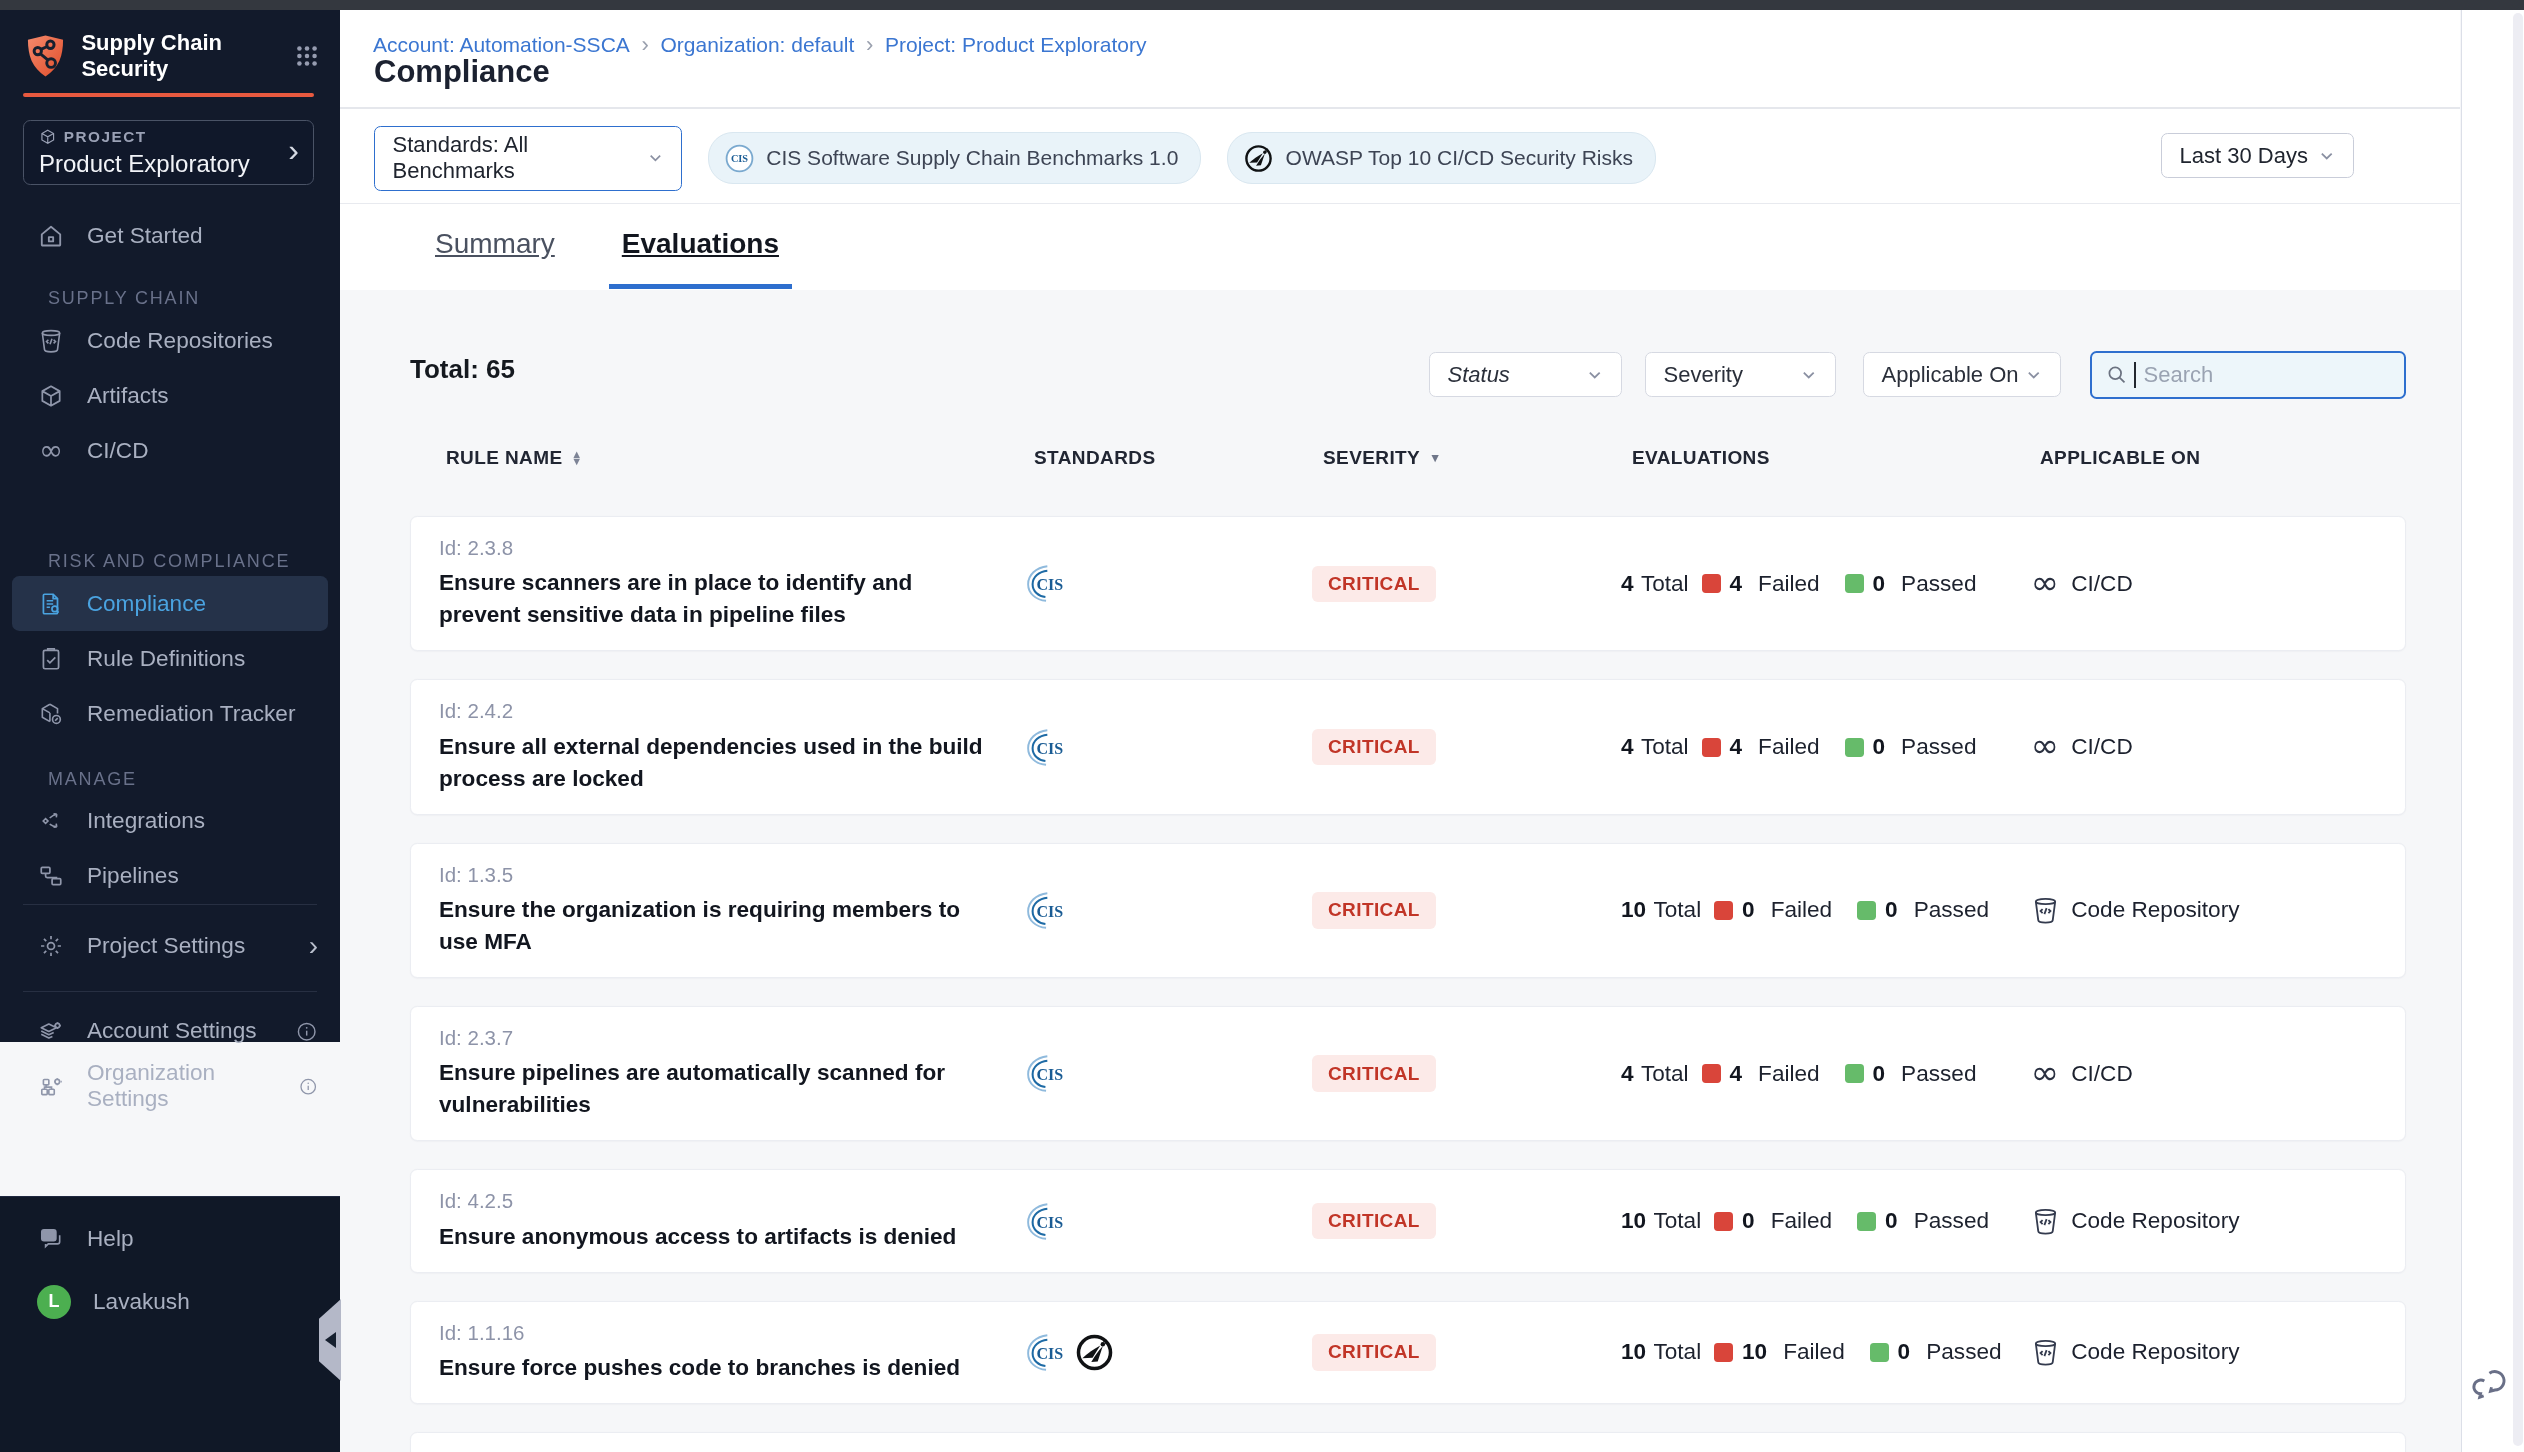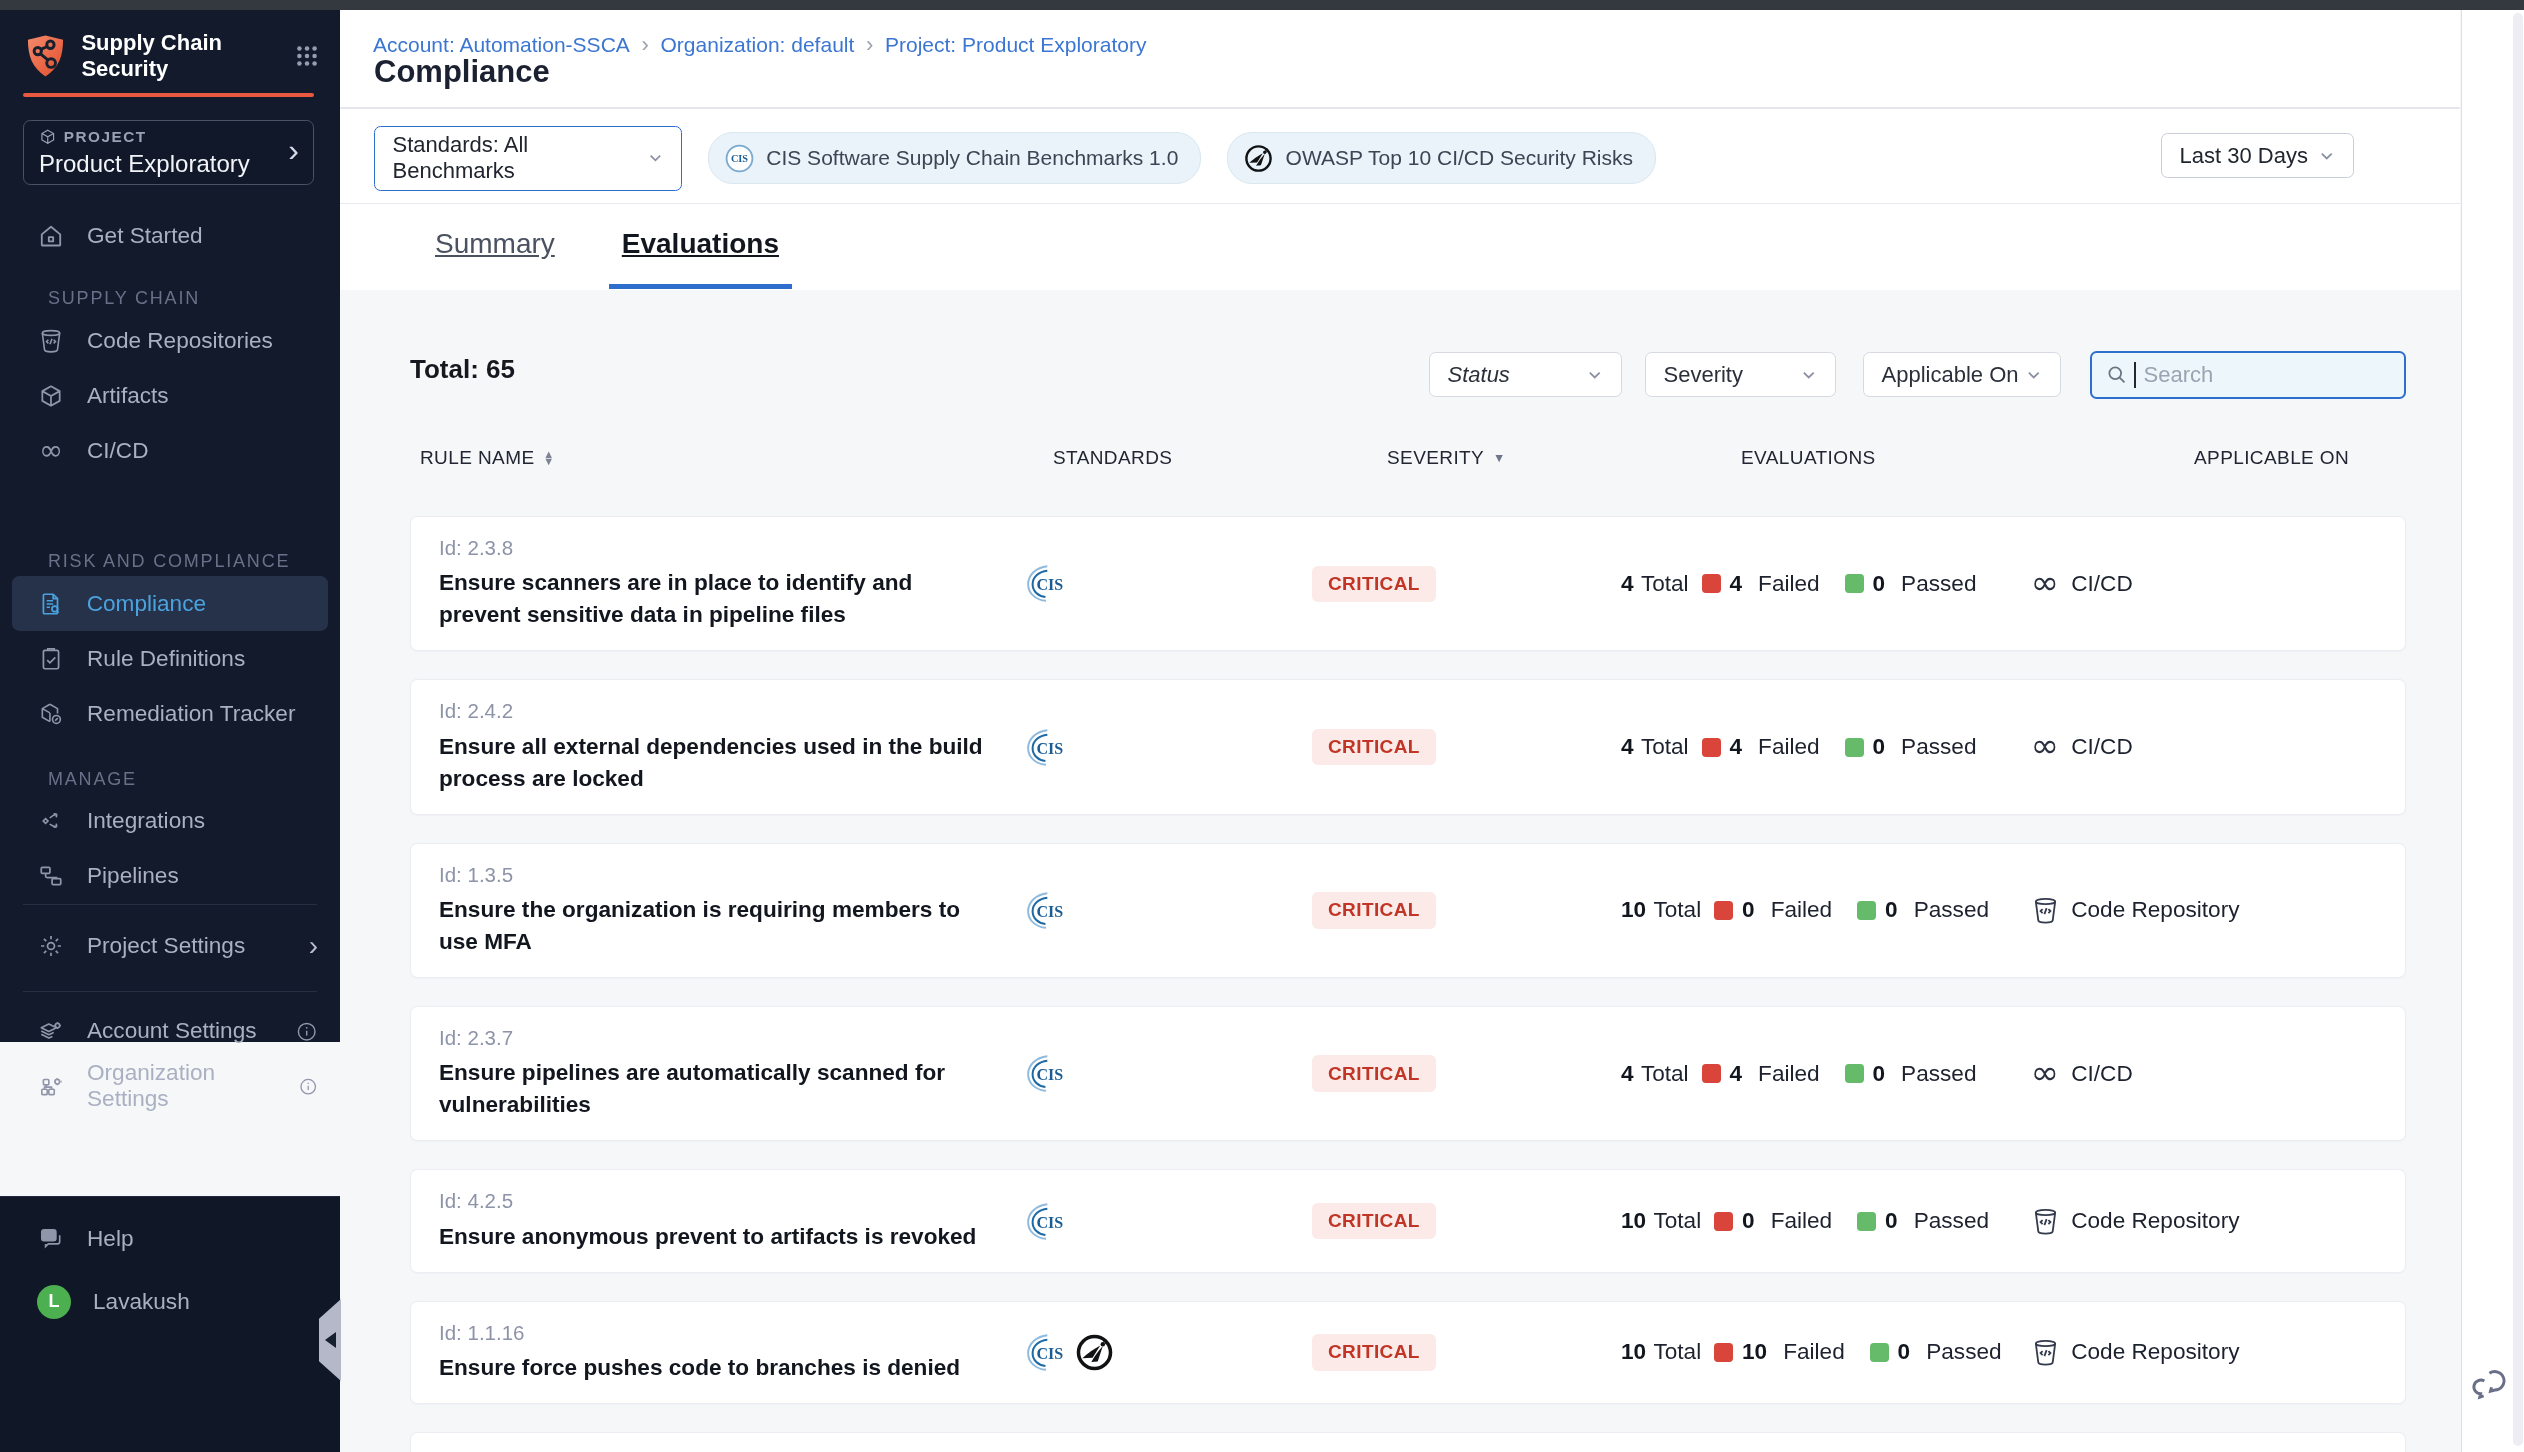--- a/index.html
+++ b/index.html
@@ -62,21 +62,21 @@
   .listarea{position:absolute;left:0;right:0;top:280px;bottom:0;background:#f6f7f9;overflow:hidden;}
   .total{position:absolute;left:70px;top:64px;font-size:26px;font-weight:bold;color:#15191f;}
   .dd{position:absolute;top:62px;height:45px;border:1.5px solid #d6d9e2;border-radius:6.6px;background:#fff;box-sizing:border-box;display:flex;align-items:center;padding:0 17.5px;font-size:22px;color:#2a2f3a;cursor:pointer;}
   .dd .chev{margin-left:auto;}
   .dd-status{left:1089px;width:193px;font-style:italic;} .dd-severity{left:1305px;width:191px;} .dd-applicable{left:1523px;width:198px;}
   .searchbox{position:absolute;left:1750px;top:61px;width:316px;height:48px;border:2.2px solid var(--accent-blue);border-radius:6.6px;background:#edf6fa;box-sizing:border-box;display:flex;align-items:center;padding:0 13px;gap:5.8px;}
   .searchbox svg{width:23.4px;height:23.4px;flex:0 0 auto;}
   .caret{width:1.5px;height:26px;background:#23282f;}
   .searchbox input{flex:1;border:none;outline:none;background:transparent;font-size:22px;color:#2a2f3a;font-family:inherit;min-width:0;}
   .searchbox input::placeholder{color:#9aa3b2;}
-  .thead{position:absolute;left:56px;top:157px;width:1996px;display:grid;grid-template-columns:612px 289px 309px 408px 1fr;font-size:19px;font-weight:normal;color:#212633;letter-spacing:0.4px;gap:45px;}
+  .thead{position:absolute;left:82px;top:157px;width:1996px;display:grid;grid-template-columns:612px 289px 309px 408px 1fr;font-size:19px;font-weight:bold;color:#212633;letter-spacing:0.4px;}
   .th{display:flex;align-items:center;gap:8.8px;}
   .th-first{padding-left:24px;}
   .sort-stack{display:flex;flex-direction:column;line-height:0.62;font-size:11px;color:#7d8496;}
   .sort-down{font-size:12.4px;color:#6f7689;}
   .rows{position:absolute;left:70px;top:226px;width:1996px;display:flex;flex-direction:column;gap:28px;}
   .row-card{background:#fff;border:0.7px solid #ebedf2;border-radius:7.3px;display:grid;grid-template-columns:612px 289px 309px 408px 1fr;align-items:center;padding:19px 0;box-shadow:0 0.7px 1.5px rgba(20,30,50,0.03);cursor:pointer;}
   .cell-name{padding-left:28px;display:flex;flex-direction:column;justify-content:center;gap:7.3px;}
   .rule-id{font-size:20.5px;color:#8d93a8;}
   .rule-name{font-size:22.6px;font-weight:600;color:#12161f;line-height:32px;max-width:544px;}
   .cell-standards{display:flex;align-items:center;gap:10.2px;}
@@ -571,21 +571,21 @@
     <div class="cell-applicable">
       <span class="ap-icon">
                 <span class="inf-glyph">∞</span>
               </span>
       <span>CI/CD</span>
     </div>
   </div>
           <div class="row-card">
     <div class="cell-name">
       <div class="rule-id">Id: 4.2.5</div>
-      <div class="rule-name">Ensure anonymous prevent to artifacts is revoked</div>
+      <div class="rule-name">Ensure anonymous access to artifacts is denied</div>
     </div>
     <div class="cell-standards">
               <span class="std-icon">
                 <svg viewBox="0 0 64 64">
                   <path d="M38 5 C 20 7 8 19 8 33 C 8 47 20 58 36 59" fill="none" stroke="#8fbadd" stroke-width="3"></path>
                   <path d="M38 12 C 25 13 15 22 15 33 C 15 44 24 52 35 53" fill="none" stroke="#1d6aa5" stroke-width="3.2"></path>
                   <text x="21" y="42" font-size="25" font-weight="bold" fill="#1a5c94" font-family="Liberation Serif,serif">CIS</text>
                 </svg>
               </span>
             </div>

